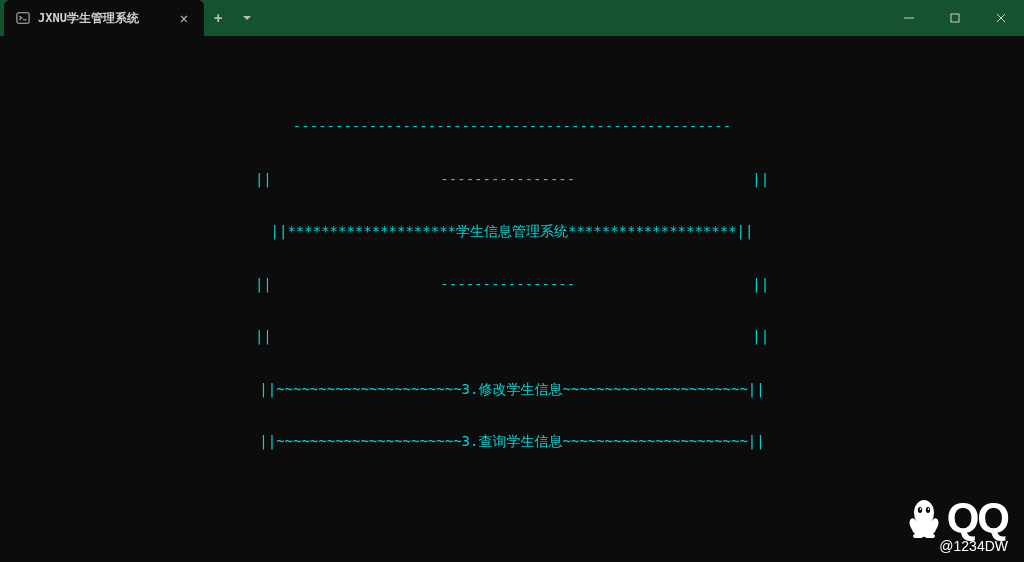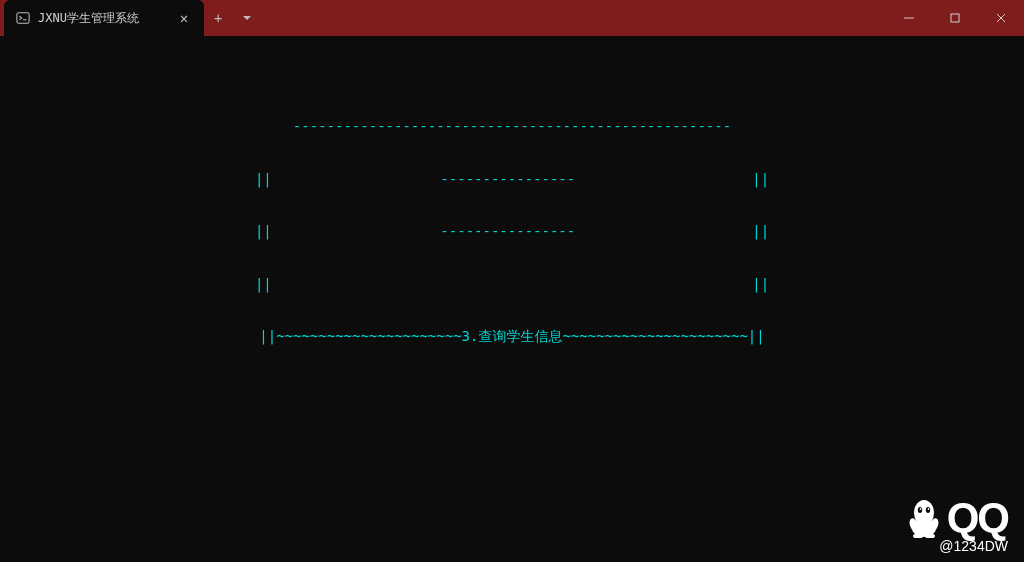--- a/index.html
+++ b/index.html
@@ -6,24 +6,25 @@
     body {
       width: 1024px;
       height: 562px;
       background: #0c0c0c;
       font-family: "Consolas", "Microsoft YaHei", monospace;
       overflow: hidden;
       position: relative;
     }
     .titlebar {
       height: 36px;
-      background: #7f1d1d;
+      background: #14532d;
       display: flex;
       align-items: center;
       position: relative;
+      font-weight: bold;
     }
     .tab {
       display: flex;
       align-items: center;
       height: 100%;
       padding: 0 12px;
       background: #0c0c0c;
       color: #d0d0d0;
       font-size: 12px;
       border-top-left-radius: 6px;
@@ -144,22 +145,24 @@
           <line x1="9" y1="1" x2="1" y2="9"></line>
         </svg>
     </div>
   </div>
 </div>
 
 <div class="terminal">
   <div class="menu-block">
     <div>----------------------------------------------------</div>
     <div>||                    ----------------                     ||</div>
+    <div>||********************学生信息管理系统********************||</div>
     <div>||                    ----------------                     ||</div>
     <div>||                                                         ||</div>
+    <div>||~~~~~~~~~~~~~~~~~~~~~~3.修改学生信息~~~~~~~~~~~~~~~~~~~~~~||</div>
     <div>||~~~~~~~~~~~~~~~~~~~~~~3.查询学生信息~~~~~~~~~~~~~~~~~~~~~~||</div>
     
     
     
     
     
     
     
     
   </div>

